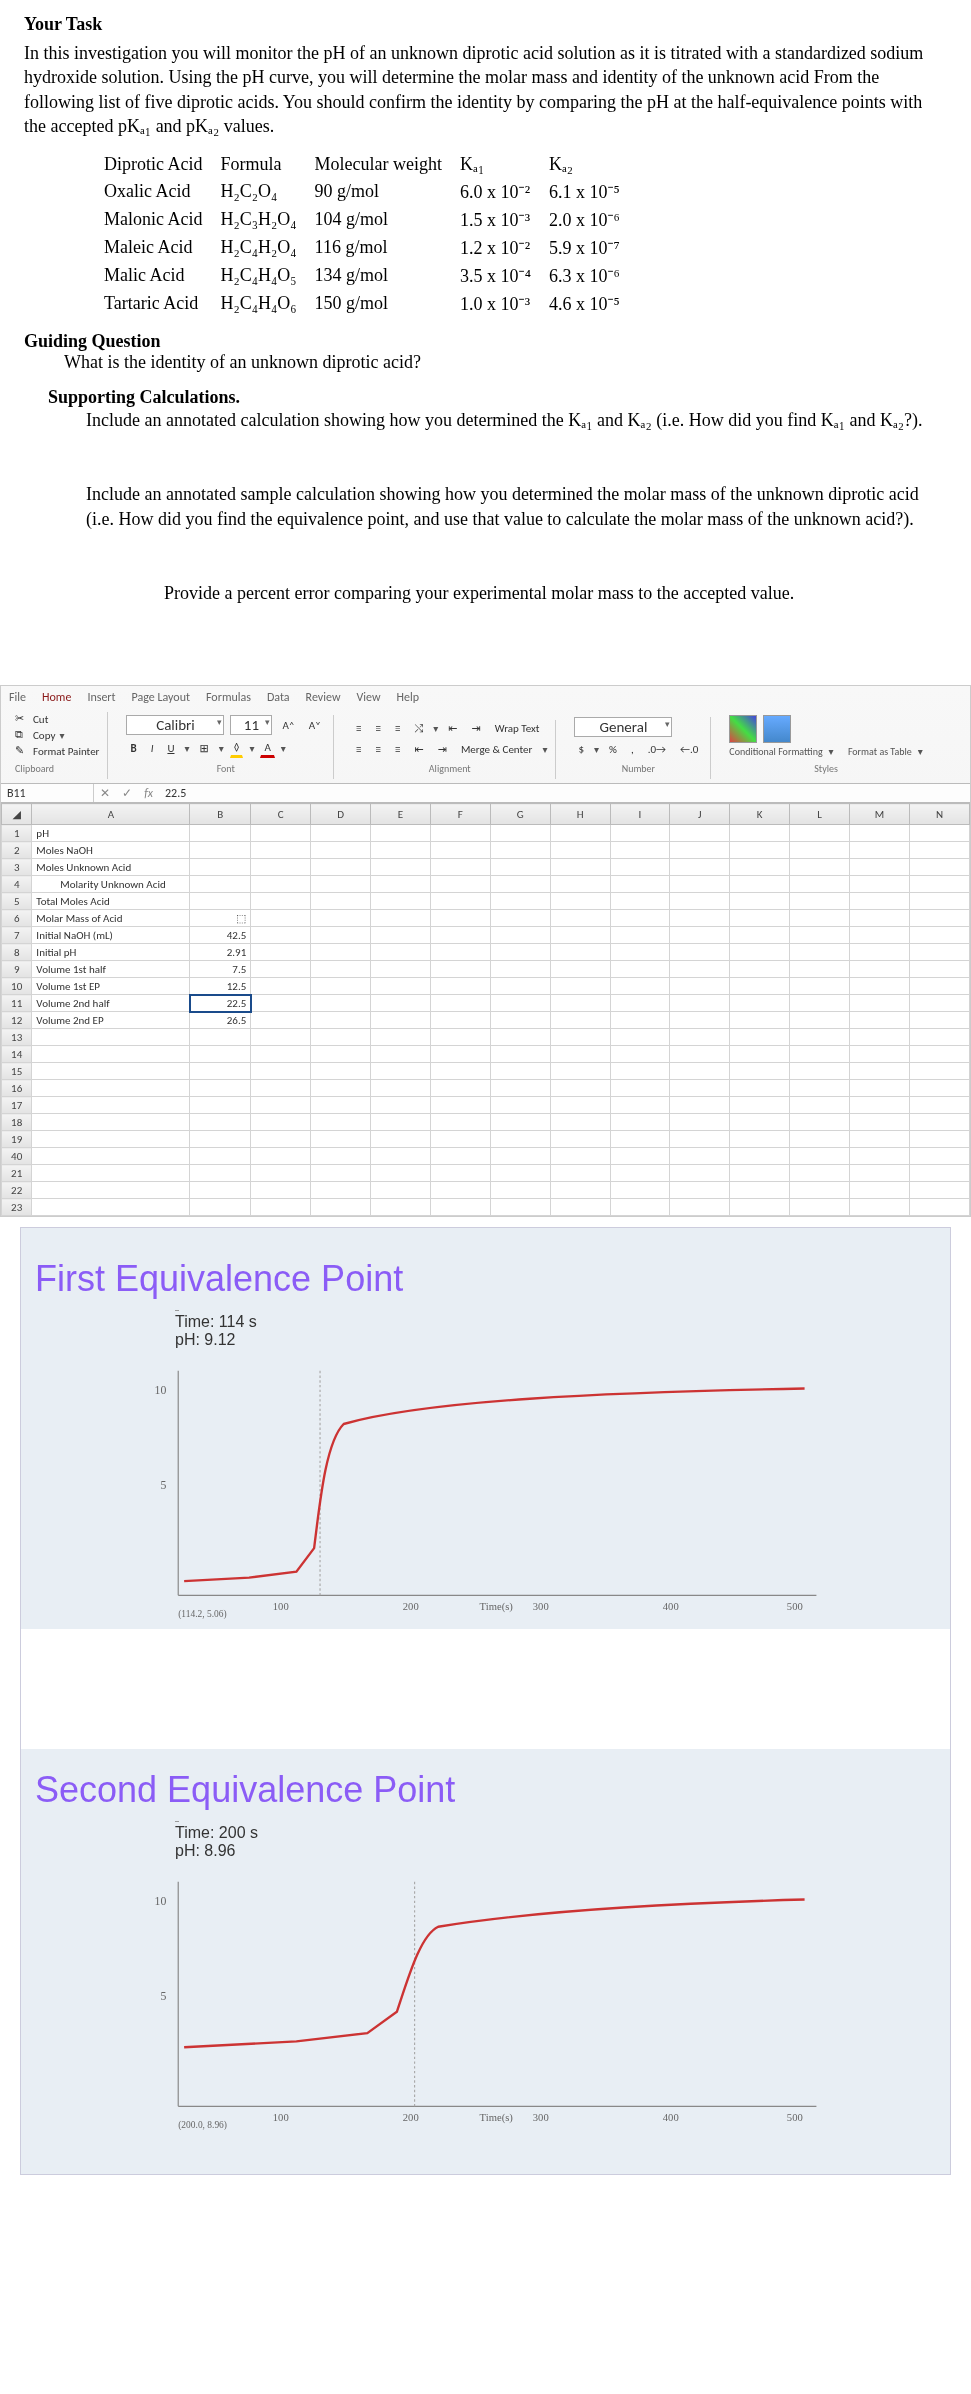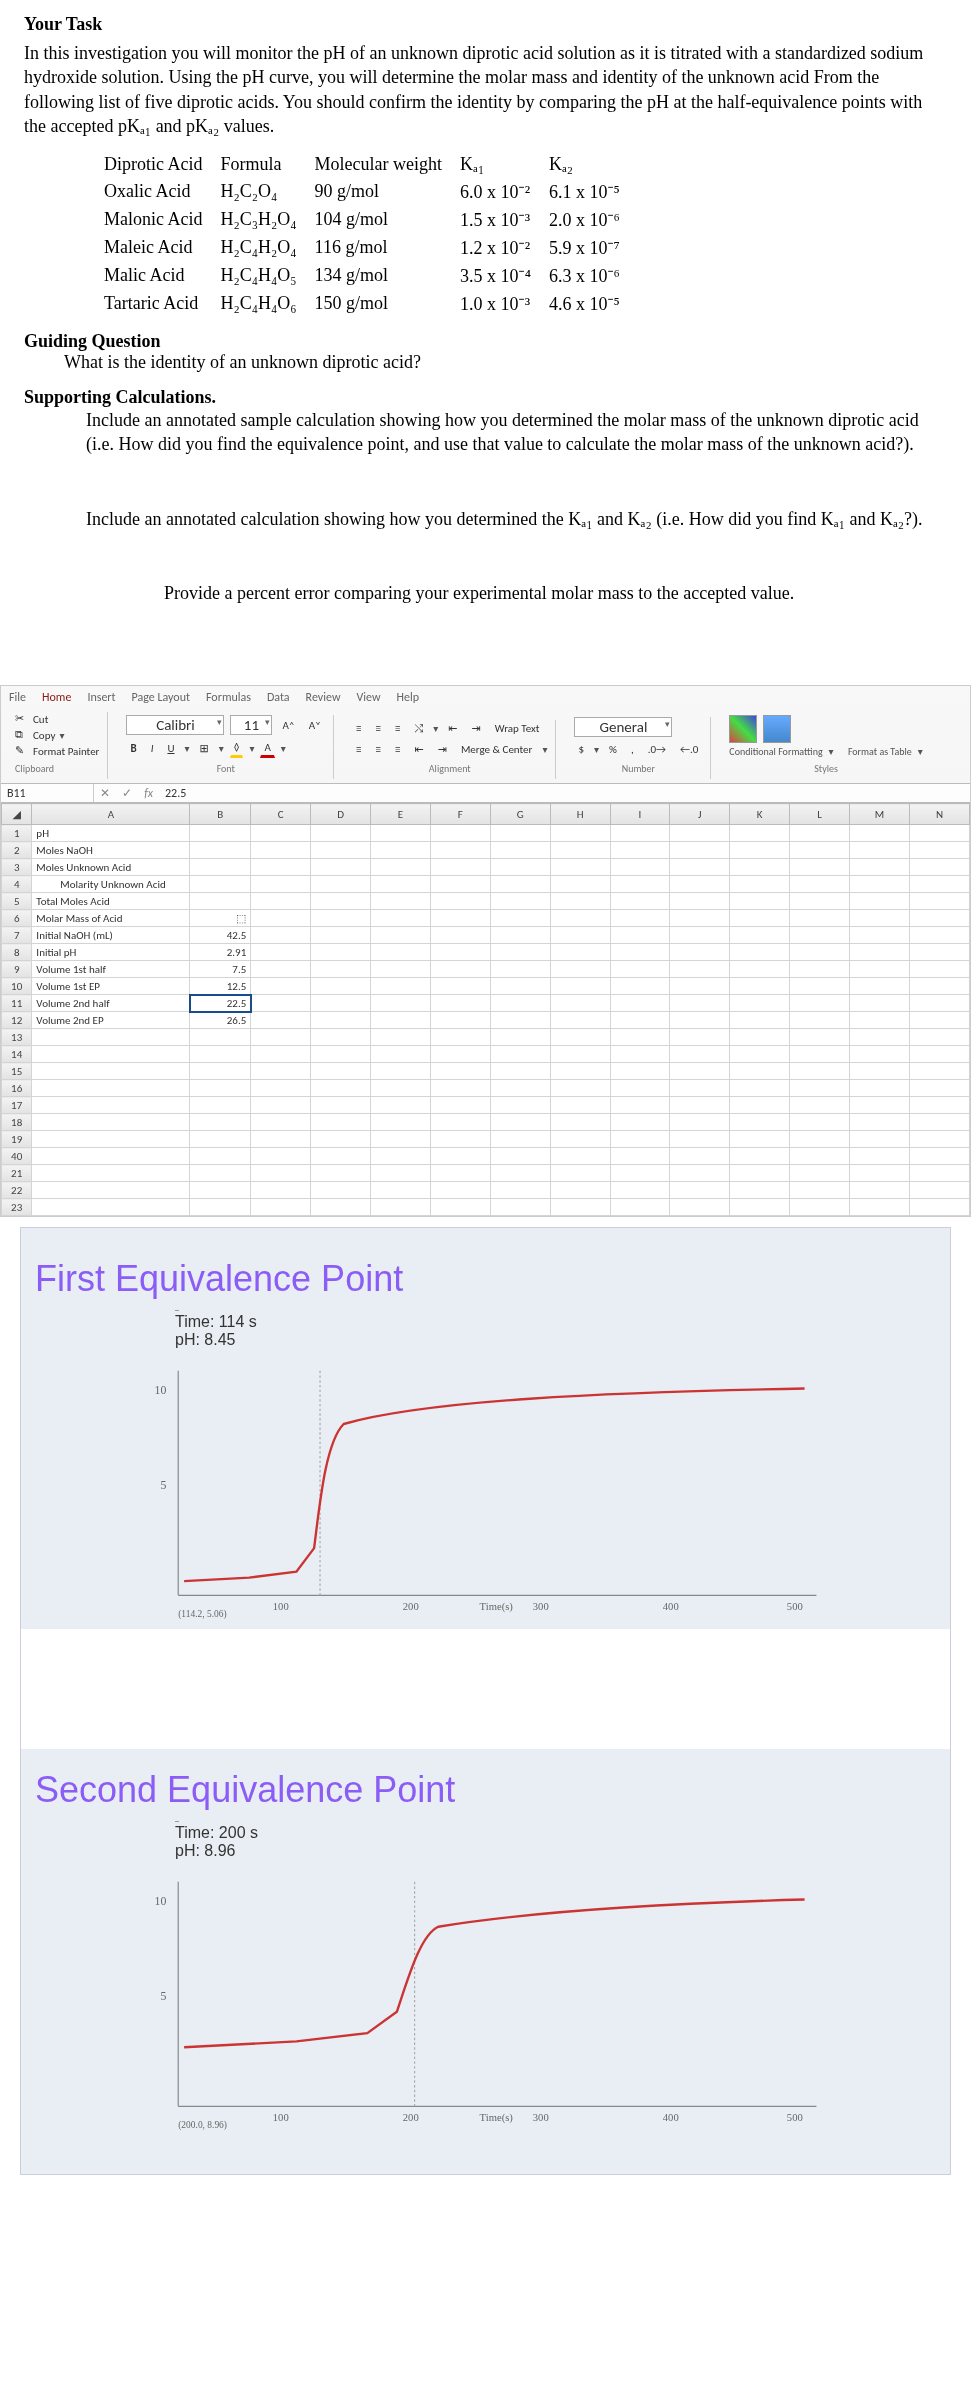--- a/index.html
+++ b/index.html
@@ -5,21 +5,21 @@
 body{margin:0;font-family:"Times New Roman",serif;font-size:18px;color:#000;background:#fff;width:971px}
 .doc{padding:14px 24px 20px}
 .title{font-weight:bold;margin-bottom:6px}
 .para{line-height:1.35;margin-bottom:12px}
 .table-wrap{margin:14px 0 14px 80px}
 .tbl{border-collapse:collapse}
 .tbl td{padding:2px 18px 2px 0;white-space:nowrap}
 .tbl .hd{font-weight:normal}
 .gq{font-weight:bold;margin-top:8px}
 .gqtxt{margin-left:40px;margin-bottom:14px}
-.scalc{font-weight:bold;}
+.scalc{font-weight:bold;margin-left:24px}
 .scbody{margin-left:62px;margin-bottom:40px;line-height:1.35}
 .blk{margin-bottom:50px}
 .centerblk{margin-left:140px;margin-bottom:40px;line-height:1.35}
 
 .excel{font-family:Calibri,Arial,sans-serif;font-size:12px;color:#333;margin-top:20px;border:1px solid #ccc;background:linear-gradient(#f8f8f8,#eee)}
 .tabs{display:flex;gap:16px;padding:4px 8px;font-size:12px;color:#666}
 .tabs span.active{color:#8b1a1a}
 .ribbon{display:flex;align-items:flex-end;padding:4px 6px 4px;border-bottom:1px solid #bbb;gap:10px}
 .rgroup{border-right:1px solid #ccc;padding:0 8px 4px;text-align:center}
 .rgroup .lbl{font-size:10px;color:#777;margin-top:4px}
@@ -106,22 +106,22 @@
             <td>4.6 x 10⁻⁵</td>
           </tr>
         </tbody>
   </table>
  </div>
 
  <div class="gq">Guiding Question</div>
  <div class="gqtxt">What is the identity of an unknown diprotic acid?</div>
 
  <div class="scalc">Supporting Calculations.</div>
+ <div class="scbody blk">Include an annotated calculation showing how you determined the Kₐ₁ and Kₐ₂ (i.e. How did you find Kₐ₁ and Kₐ₂?).</div>
  <div class="scbody blk">Include an annotated sample calculation showing how you determined the molar mass of the unknown diprotic acid (i.e. How did you find the equivalence point, and use that value to calculate the molar mass of the unknown acid?).</div>
- <div class="scbody blk">Include an annotated calculation showing how you determined the Kₐ₁ and Kₐ₂ (i.e. How did you find Kₐ₁ and Kₐ₂?).</div>
  <div class="centerblk">Provide a percent error comparing your experimental molar mass to the accepted value.</div>
 </div>
 
 <div class="excel">
  <div class="tabs" id="tabs">
       <span>File</span>
       <span class="active">Home</span>
       <span>Insert</span>
       <span>Page Layout</span>
       <span>Formulas</span>
@@ -645,21 +645,21 @@
         </tbody>
   </table>
  </div>
 </div>
 
 <div class="photo">
  <div class="chartTitle">First Equivalence Point</div>
  <div class="anno">
   <div style="border-top:1px solid #999;width:4px;margin-bottom:2px"></div>
   <div class="t">Time: 114 s</div>
-  <div class="t">pH: 8.45</div>
+  <div class="t">pH: 9.12</div>
  </div>
  <div class="chartbox">
   <svg viewBox="0 0 600 220" width="100%" height="100%">
    <line x1="40" y1="10" x2="40" y2="200" stroke="#888" stroke-width="1"></line>
    <line x1="40" y1="200" x2="580" y2="200" stroke="#888" stroke-width="1"></line>
    <line x1="160" y1="10" x2="160" y2="200" stroke="#aaa" stroke-width="1" stroke-dasharray="2"></line>
    <path d="M 45 188 L 100 185 L 140 180 L 155 160 C 160 120 165 70 180 55 C 250 35 400 28 570 25" stroke="#c33" stroke-width="2" fill="none"></path>
    <text x="20" y="30" font-size="10" fill="#666">10</text>
    <text x="25" y="110" font-size="10" fill="#666">5</text>
    <text x="120" y="212" font-size="9" fill="#666">100</text>

